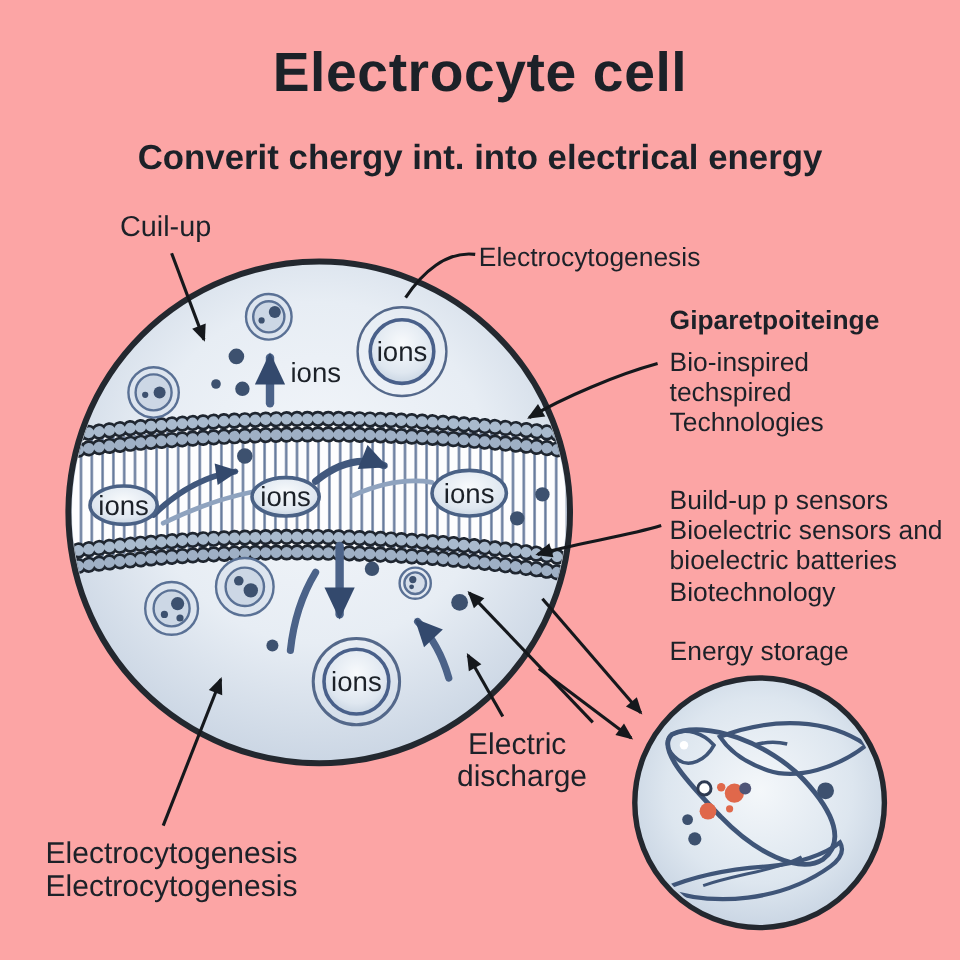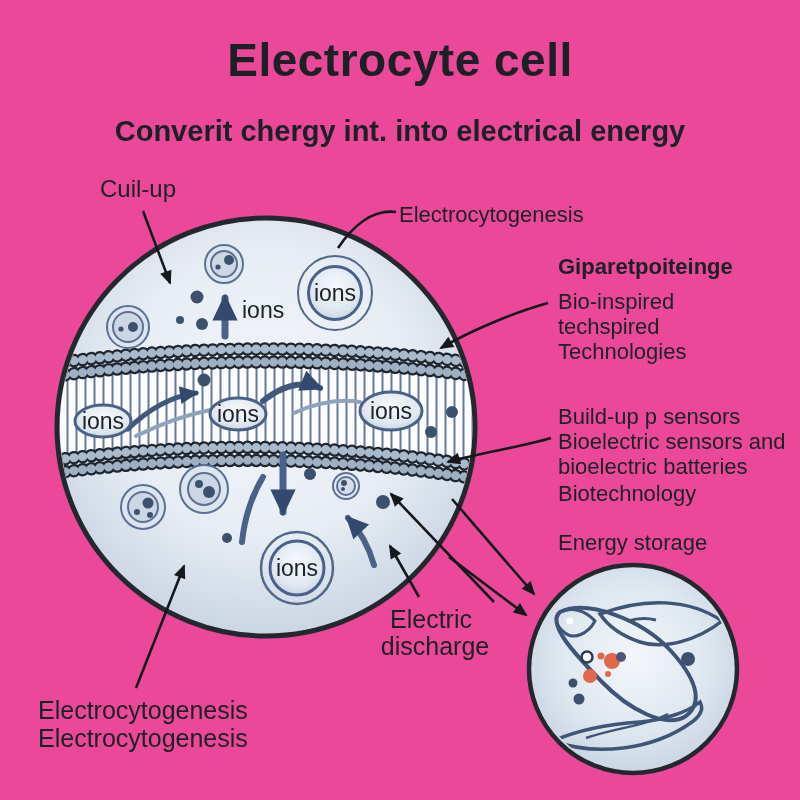--- a/index.html
+++ b/index.html
@@ -3,21 +3,21 @@
 <meta charset="utf-8">
 <style>
   :root{
     --text:#1c2128; --cell-outline:#23282f; --hatch-line:#64789a;
     --bead:#a9bacd; --bead-outline:#1f2630; --ion-outline:#4a6185;
     --arrow-blue:#41587d; --arrow-blue2:#4b6288; --arrow-blue-light:#8fa3bf;
     --arrow-black:#15181c; --vesicle:#5a7195; --dot-navy:#3d516f;
     --eel-outline:#3f5578; --orange:#e0684b;
   }
   html,body{margin:0;padding:0;background:#ffffff;}
-  .stage{width:800px;height:800px;position:relative;background:#ec4899;overflow:hidden;}
+  .stage{width:800px;height:800px;position:relative;background:#fca5a5;overflow:hidden;}
   svg{display:block;}
   text{font-family:"Liberation Sans", sans-serif; fill:var(--text);}
   .title{font-size:46px;font-weight:700;letter-spacing:.5px;}
   .subtitle{font-size:29px;font-weight:700;}
   .callout{font-size:22px;}
   .callout-b{font-size:22px;font-weight:700;}
   .callout-lg{font-size:24px;}
   .callout-md{font-size:25px;}
   .ions{font-size:23px;}
   .mid{text-anchor:middle;}

